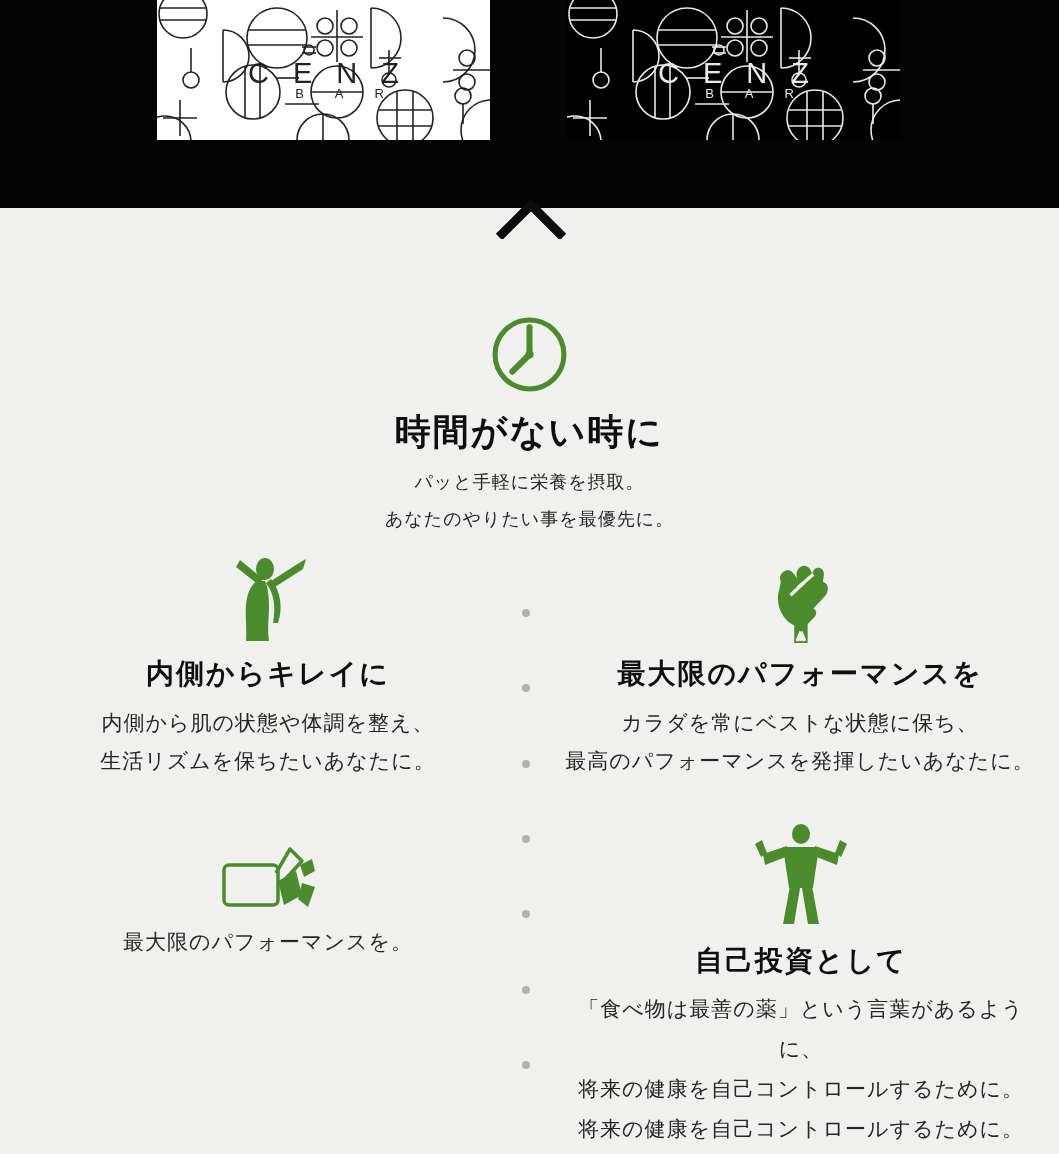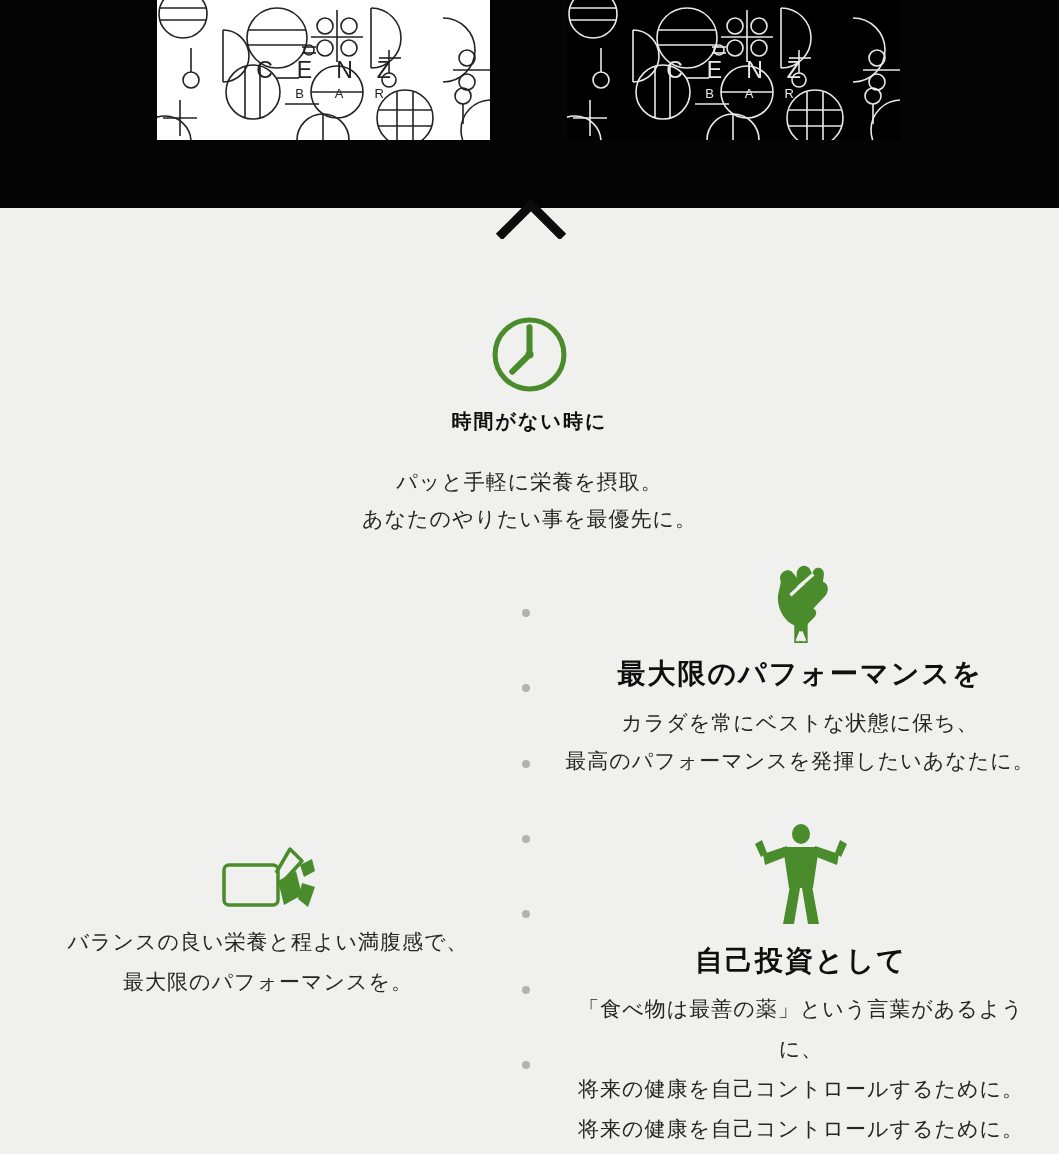--- a/index.html
+++ b/index.html
@@ -7,34 +7,34 @@
         font-family:"Liberation Serif","DejaVu Serif",serif;color:#222;}
 
   
   .band{position:absolute;left:0;top:0;width:1059px;height:208px;background:#040404;}
   .logo{position:absolute;top:0;width:333px;height:140px;overflow:hidden;}
   .logo-white{left:157px;background:#ffffff;color:#222;}
   .logo-black{left:567px;background:#000000;color:#e9e9e9;}
   .logo svg.pattern{position:absolute;left:0;top:0;width:100%;height:100%;display:block;}
   .logo-main{position:absolute;top:57px;left:0;width:100%;text-align:center;
              font-family:"Liberation Sans",sans-serif;font-weight:400;
-             font-size:23px;letter-spacing:24px;text-indent:24px;}
+             font-size:29px;letter-spacing:24px;text-indent:24px;}
   .logo-sub{position:absolute;top:86px;left:16px;width:100%;text-align:center;
             font-family:"Liberation Sans",sans-serif;font-weight:400;
             font-size:13px;letter-spacing:31px;text-indent:31px;}
 
   
   .cross{position:absolute;left:494px;top:199px;width:74px;height:40px;}
 
   
   .clock{position:absolute;left:489px;top:314px;width:81px;height:81px;}
   .hero-title{position:absolute;left:0;top:408px;width:100%;text-align:center;
-              font-size:20px;font-weight:700;letter-spacing:2px;color:#0f0f0f;}
+              font-size:36px;font-weight:700;letter-spacing:2px;color:#0f0f0f;}
   .hero-lines{position:absolute;left:0;top:464px;width:100%;text-align:center;
-              font-size:21px;line-height:37px;letter-spacing:1px;color:#262626;}
+              font-size:18px;line-height:37px;letter-spacing:1px;color:#262626;}
 
   
   .feature{position:absolute;text-align:center;}
   .f1{left:38px;top:557px;width:460px;}
   .f2{left:562px;top:557px;width:476px;}
   .f3{left:38px;top:845px;width:460px;}
   .f4{left:558px;top:824px;width:486px;}
   .icon-wrap{display:flex;align-items:flex-end;justify-content:center;}
   .f1 .icon-wrap{height:86px;}
   .f2 .icon-wrap{height:86px;}
@@ -137,20 +137,39 @@
     <path d="M40 40 L23 57" stroke="#4a8c2b" stroke-width="6" stroke-linecap="round" fill="none"></path>
     <circle cx="40" cy="40" r="4" fill="#4a8c2b"></circle>
   </svg>
 
   <div class="hero-title">時間がない時に</div>
   <div class="hero-lines">
     <div>パッと手軽に栄養を摂取。</div>
     <div>あなたのやりたい事を最優先に。</div>
   </div>
 
+  <div class="feature f1">
+    <div class="icon-wrap">
+      <svg width="78" height="86" viewBox="0 0 78 86">
+        <g fill="#4a8c2b">
+          <ellipse cx="36" cy="12" rx="9" ry="11"></ellipse>
+          <path d="M28 24 C22 28 18 36 17 48 C16 60 18 72 17 84 L40 84 C38 72 40 60 40 50 C40 36 38 28 36 24 Z"></path>
+          <path d="M30 28 L7 10 L11 3 L34 22 Z"></path>
+          <path d="M42 24 L70 6 L74 12 L46 30 Z"></path>
+          <path d="M70 6 L77 2 L74 12 Z"></path>
+          <path d="M42 22 C52 34 54 52 49 66 L44 66 C47 50 45 36 37 26 Z"></path>
+        </g>
+      </svg>
+    </div>
+    <h3>内側からキレイに</h3>
+    <div class="lines">
+      <div>内側から肌の状態や体調を整え、</div>
+      <div>生活リズムを保ちたいあなたに。</div>
+    </div>
+  </div>
 
   <div class="feature f2">
     <div class="icon-wrap">
       <svg width="60" height="86" viewBox="0 0 60 90">
         <g fill="#4a8c2b">
           <rect x="24" y="64" width="14" height="26"></rect>
           <path d="M10 26 C6 18 16 10 22 16 L27 22 C24 12 34 5 40 12 L43 18 C44 8 56 10 55 19 L54 26 C60 28 61 36 56 41 L44 54 C48 56 48 61 44 64 L38 70 C33 74 24 73 18 68 C10 61 6 50 7 40 Z"></path>
         </g>
         <g fill="none" stroke="#f0f0ef" stroke-width="3.5">
           <path d="M28 32 L44 18"></path>
@@ -172,21 +191,20 @@
         <rect x="4" y="20" width="54" height="40" rx="5" fill="none" stroke="#4a8c2b" stroke-width="3.5"></rect>
         <path d="M56 28 L70 4 L82 16 L60 40" fill="none" stroke="#4a8c2b" stroke-width="3.5" stroke-linejoin="round"></path>
         <g fill="#4a8c2b">
           <path d="M58 36 L76 26 L82 50 L64 60 Z"></path>
           <path d="M80 20 L92 14 L95 26 L84 32 Z"></path>
           <path d="M82 38 L95 42 L88 62 L78 54 Z"></path>
         </g>
       </svg>
     </div>
     <div class="lines">
-      <div>バランスの良い栄養と程よい満腹感で、</div>
       <div>最大限のパフォーマンスを。</div>
     </div>
   </div>
 
   <div class="feature f4">
     <div class="icon-wrap">
       <svg width="97" height="106" viewBox="0 0 97 106">
         <g fill="#4a8c2b">
           <ellipse cx="48" cy="10" rx="9" ry="10"></ellipse>
           <path d="M30 23 L66 23 L60 64 L36 64 Z"></path>

